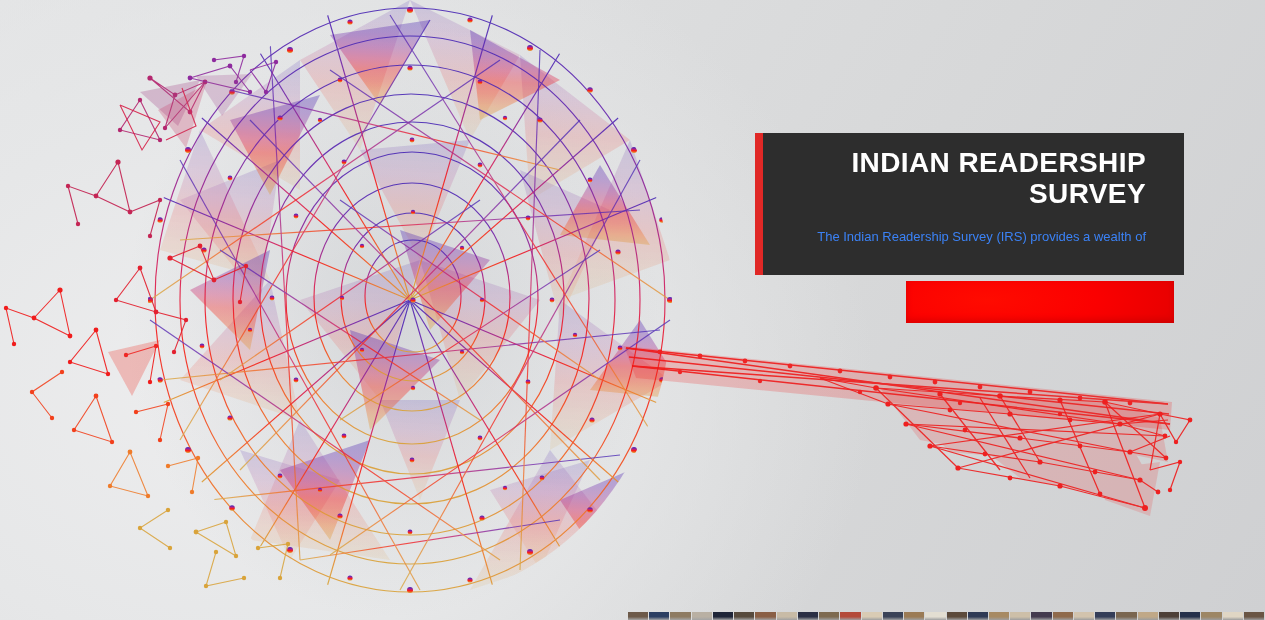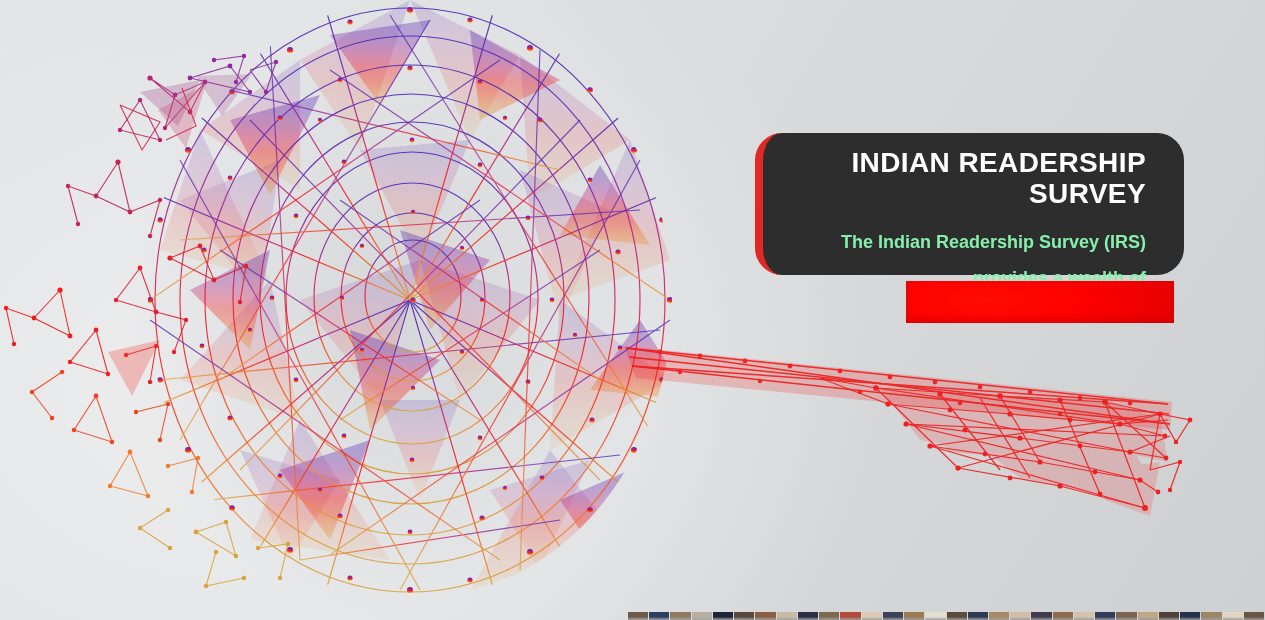--- a/index.html
+++ b/index.html
@@ -40,41 +40,40 @@
     top: 133px;
     width: 429px;
     height: 142px;
     background: #2d2d2d;
     box-sizing: border-box;
     border-left: 8px solid #e02826;
     padding: 14px 38px 10px 20px;
     display: flex;
     flex-direction: column;
     justify-content: flex-start;
-    border-radius: 27px;
   }
 
   #panel-title {
     margin: 0;
     color: #ffffff;
     font-size: 28px;
     line-height: 1.12;
     font-weight: bold;
     letter-spacing: 0.4px;
     text-align: right;
     font-family: "Liberation Sans", sans-serif;
   }
 
   #panel-sub {
     margin: 14px 0 0 0;
-    color: #86efac;
-    font-size: 18px;
+    color: #3b82f6;
+    font-size: 13px;
     line-height: 2.0;
     text-align: right;
-    font-weight: bold;
+    font-weight: normal;
     font-family: "Liberation Sans", sans-serif;
   }
 
   
   #cta {
     position: absolute;
     left: 906px;
     top: 281px;
     width: 268px;
     height: 42px;

